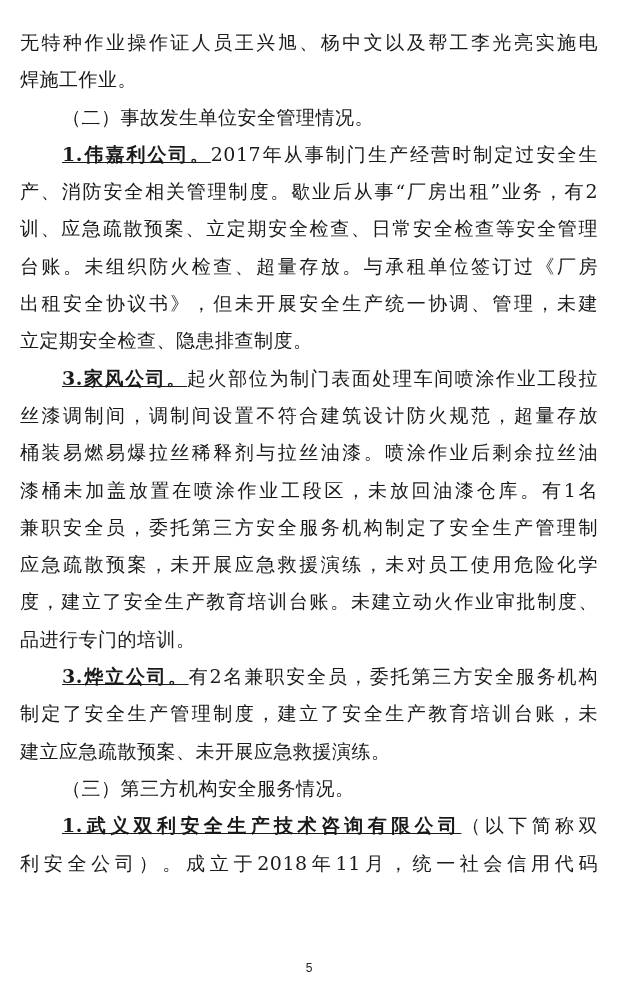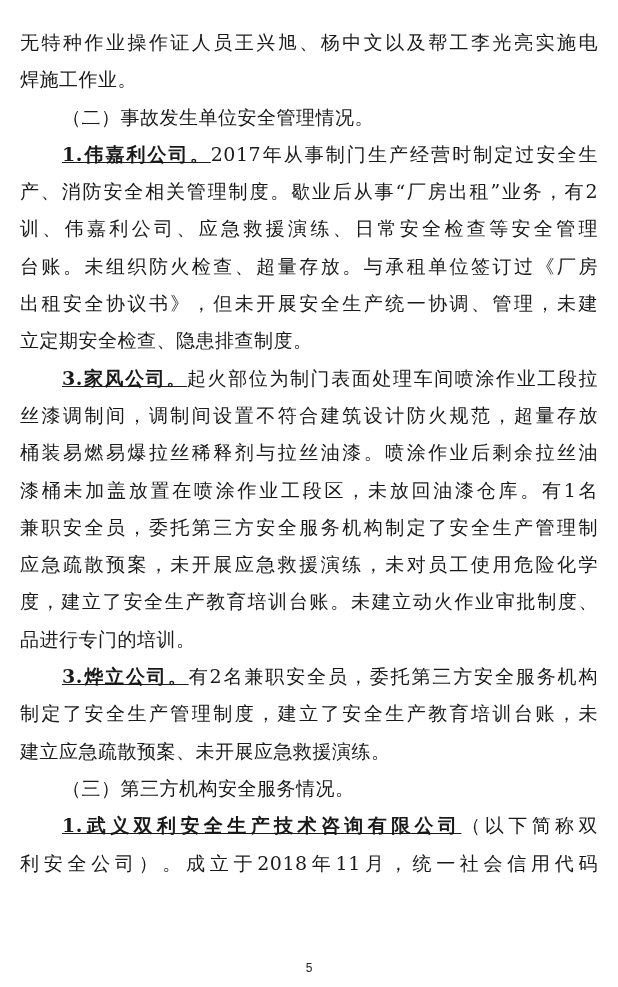--- a/index.html
+++ b/index.html
@@ -19,21 +19,21 @@
 
 <div class="page">
 
   <div class="line">无特种作业操作证人员王兴旭、杨中文以及帮工李光亮实施电</div>
   <div class="line last">焊施工作业。</div>
 
   <div class="line last indent">（二）事故发生单位安全管理情况。</div>
 
   <div class="line indent"><span class="b">1.伟嘉利公司。</span><span>2017年从事制门生产经营时制定过安全生</span></div>
   <div class="line">产、消防安全相关管理制度。歇业后从事“厂房出租”业务，有2</div>
-  <div class="line">训、伟嘉利公司、应急救援演练、日常安全检查等安全管理</div>
+  <div class="line">训、应急疏散预案、立定期安全检查、日常安全检查等安全管理</div>
   <div class="line">台账。未组织防火检查、超量存放。与承租单位签订过《厂房</div>
   <div class="line">出租安全协议书》，但未开展安全生产统一协调、管理，未建</div>
   <div class="line last">立定期安全检查、隐患排查制度。</div>
 
   <div class="line indent"><span class="b">3.家风公司。</span><span>起火部位为制门表面处理车间喷涂作业工段拉</span></div>
   <div class="line">丝漆调制间，调制间设置不符合建筑设计防火规范，超量存放</div>
   <div class="line">桶装易燃易爆拉丝稀释剂与拉丝油漆。喷涂作业后剩余拉丝油</div>
   <div class="line">漆桶未加盖放置在喷涂作业工段区，未放回油漆仓库。有1名</div>
   <div class="line">兼职安全员，委托第三方安全服务机构制定了安全生产管理制</div>
   <div class="line">应急疏散预案，未开展应急救援演练，未对员工使用危险化学</div>

